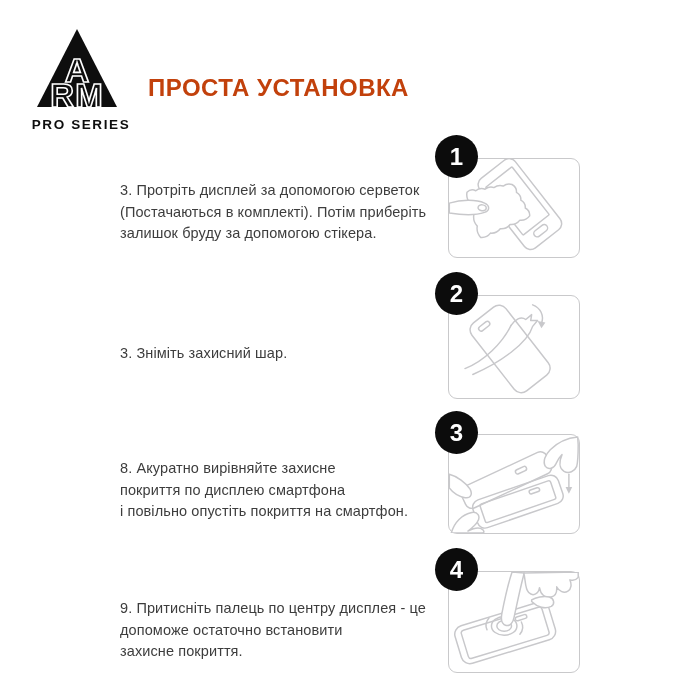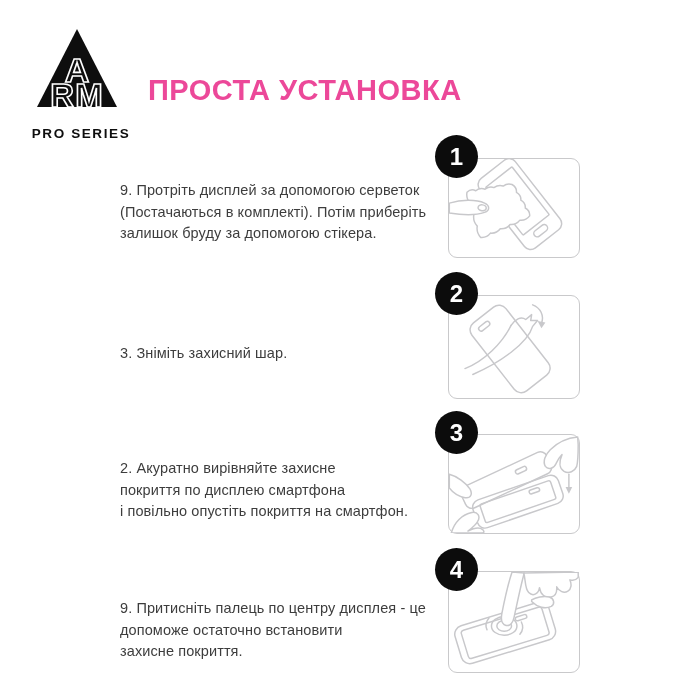--- a/index.html
+++ b/index.html
@@ -2,24 +2,24 @@
 <html><head>
 <meta charset="utf-8">
 <style>
   html,body{margin:0;padding:0;background:#ffffff;}
   body{width:700px;height:700px;position:relative;overflow:hidden;
        font-family:"Liberation Sans","DejaVu Sans",sans-serif;}
   .abs{position:absolute;}
   
   .logo{left:28px;top:26px;width:106px;}
   .logo-sub{display:block;text-align:center;font-size:13.5px;font-weight:700;
-            letter-spacing:1.6px;color:#0e0e0e;white-space:nowrap;margin-top:10px;}
+            letter-spacing:1.6px;color:#0e0e0e;white-space:nowrap;margin-top:1px;}
   
-  .title{left:148px;top:74px;font-size:29px;font-weight:700;letter-spacing:.5px;
-         color:#ec4899;white-space:nowrap;}
+  .title{left:148px;top:74px;font-size:24px;font-weight:700;letter-spacing:.5px;
+         color:#c2410c;white-space:nowrap;}
   
   .step-text{left:120px;width:345px;font-size:14.5px;line-height:21.5px;
              color:#3d3d3d;white-space:pre-line;letter-spacing:.1px;}
   
   .illus-box{left:448px;width:132px;border:1.5px solid #c9c9cb;border-radius:9px;
              background:#fff;box-sizing:border-box;}
   .illus-box svg{position:absolute;left:0;top:0;width:100%;height:100%;}
   
   .badge{left:435px;width:43px;height:43px;border-radius:50%;background:#0c0c0c;
          display:flex;align-items:center;justify-content:center;
@@ -35,25 +35,25 @@
   <svg width="106" height="86" viewBox="0 0 106 86">
     <polygon points="49,3 89,81 9,81" fill="#0e0e0e"></polygon>
     <text x="49" y="56" font-size="34" font-weight="bold" text-anchor="middle" fill="#0e0e0e" stroke="#ffffff" stroke-width="1.6">A</text>
     <text x="49" y="80.5" font-size="33" font-weight="bold" text-anchor="middle" fill="#0e0e0e" stroke="#ffffff" stroke-width="1.6" letter-spacing="1">RM</text>
   </svg>
   <span class="logo-sub">PRO SERIES</span>
 </div>
 
 <div class="abs title">ПРОСТА УСТАНОВКА</div>
 
-<div class="abs step-text" style="top:180px">9. Протріть дисплей за допомогою серветок
+<div class="abs step-text" style="top:180px">3. Протріть дисплей за допомогою серветок
 (Постачаються в комплекті). Потім приберіть
 залишок бруду за допомогою стікера.</div>
 <div class="abs step-text" style="top:343px">3. Зніміть захисний шар.</div>
-<div class="abs step-text" style="top:458px">2. Акуратно вирівняйте захисне
+<div class="abs step-text" style="top:458px">8. Акуратно вирівняйте захисне
 покриття по дисплею смартфона
 і повільно опустіть покриття на смартфон.</div>
 <div class="abs step-text" style="top:598px">9. Притисніть палець по центру дисплея - це
 допоможе остаточно встановити
 захисне покриття.</div>
 
 <div class="abs illus-box" style="top:158px;height:100px">
   <svg viewBox="0 0 132 100" preserveAspectRatio="xMidYMid meet">
     <g transform="translate(72,46) rotate(-38)">
       <rect class="linef" x="-23" y="-45" width="46" height="90" rx="8"></rect>

